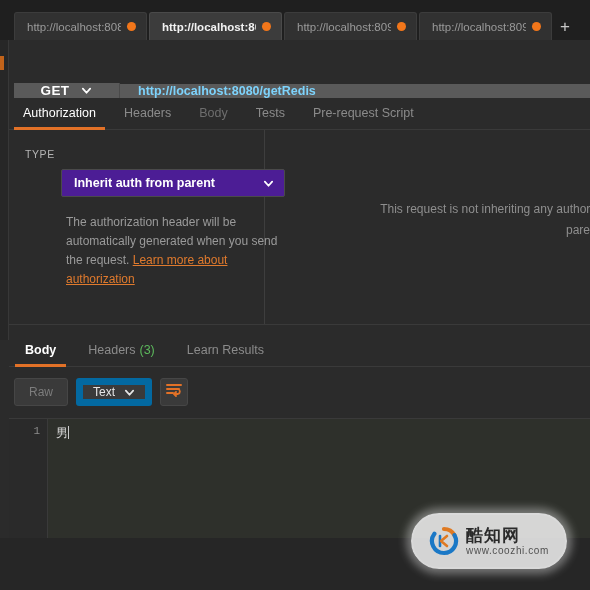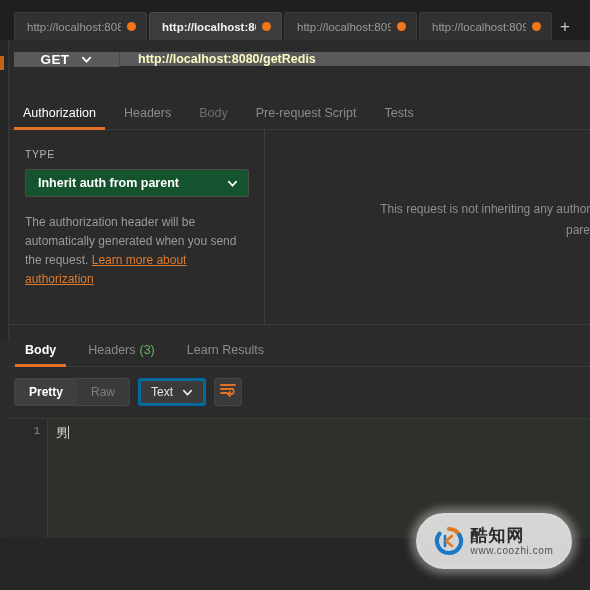--- a/index.html
+++ b/index.html
@@ -60,39 +60,39 @@
     background: #c2631a;
   }
   .edge-rail {
     position: absolute; left: 0; top: 40px; width: 9px; height: 300px;
     background: #272727;
     border-right: 1px solid #383838;
   }
 
   
   .urlbar {
-    position: absolute; top: 52px; left: 14px;
+    position: absolute; top: 60px; left: 14px;
     width: 576px; height: 38px;
-    display: flex; align-items: flex-start;
+    display: flex; align-items: flex-end;
   }
   .method-box {
     width: 106px;
     background: #5a5a5a;
     border-right: 1px solid #4a4a4a;
     display: flex; align-items: center; justify-content: center;
     gap: 12px;
   }
   .method-label { font-size: 13.5px; font-weight: bold; color: #ffffff; letter-spacing: .4px; }
   .url-box {
     flex: 1;
     background: #5a5a5a;
     display: flex; align-items: center;
     padding-left: 18px;
   }
-  .url-text { font-size: 12.5px; color: #fef9c3; font-weight: bold; }
+  .url-text { font-size: 12.5px; color: #7dd3fc; font-weight: bold; }
 
   .chev { width: 11px; height: 11px; display: block; }
 
   
   .reqtabs {
     position: absolute; top: 97px; left: 9px; width: 581px; height: 33px;
     display: flex; align-items: center;
     border-bottom: 1px solid #3a3a3a;
   }
   .reqtab {
@@ -121,32 +121,34 @@
     width: 256px; height: 100%;
     border-right: 1px solid #3e3e3e;
     padding: 18px 16px 0 16px;
   }
   .auth-type-label {
     font-size: 10.5px; color: #b4b4b4; letter-spacing: .6px;
     margin-bottom: 9px;
   }
   .auth-select {
     width: 224px; height: 28px;
-    background: #14532d;
+    background: #4c1d95;
     border: 1px solid #4a4a4a;
     border-radius: 2px;
     display: flex; align-items: center; justify-content: space-between;
     padding: 0 10px 0 12px;
+    margin-left: 36px;
   }
   .auth-select-text { font-size: 12.5px; color: #ffffff; font-weight: bold; }
   .auth-desc {
     margin-top: 16px;
     width: 214px;
     font-size: 12px; line-height: 19px;
     color: #9a9a9a;
+    margin-left: 41px;
   }
   .auth-link { color: #e07a2d; }
   .auth-right {
     flex: 1; height: 100%;
     display: flex; align-items: flex-start; justify-content: flex-end;
     padding-top: 69px;
   }
   .auth-right-text {
     font-size: 12px; line-height: 21px; color: #8e8e8e;
     text-align: right;
@@ -188,21 +190,21 @@
   }
   .seg {
     height: 100%;
     display: flex; align-items: center;
     padding: 0 14px;
     font-size: 12px; color: #7d7d7d;
   }
   .seg.active { color: #ffffff; font-weight: bold; background: #3f3f3f; }
   .fmt-select {
     height: 28px; min-width: 66px;
-    background: #3a3a3a; border: 3px solid #0369a1; border-radius: 3px;
+    background: #3a3a3a; border: 7px solid #0369a1; border-radius: 3px;
     display: flex; align-items: center; justify-content: center; gap: 9px;
     padding: 0 10px;
   }
   .fmt-text { font-size: 12px; color: #e6e6e6; }
   .wrap-btn {
     height: 28px; width: 28px;
     background: #3a3a3a; border: 1px solid #464646; border-radius: 3px;
     display: flex; align-items: center; justify-content: center;
   }
 
@@ -237,21 +239,21 @@
   }
   .lower-fill {
     position: absolute; top: 538px; left: 0; width: 590px; height: 52px;
     background: #262626;
   }
 
   
   .watermark {
     position: absolute; left: 411px; top: 506px;
     width: 165px; height: 70px;
-    display: flex; align-items: center; justify-content: center;
+    display: flex; align-items: center; 
     opacity: .92;
   }
   .wm-inner {
     width: 156px; height: 56px;
     border: 2px solid #e9e9e9;
     border-radius: 28px;
     background: rgba(242,242,242,.93);
     display: flex; align-items: center; justify-content: center;
     gap: 7px;
     box-shadow: 0 0 9px 5px rgba(255,255,255,.40);
@@ -312,24 +314,24 @@
     <div class="reqtab active">
       <span>Authorization</span>
     </div>
     <div class="reqtab">
       <span>Headers</span>
     </div>
     <div class="reqtab dim">
       <span>Body</span>
     </div>
     <div class="reqtab">
+      <span>Tests</span>
+    </div>
+    <div class="reqtab">
       <span>Pre-request Script</span>
-    </div>
-    <div class="reqtab">
-      <span>Tests</span>
     </div>
   </div>
 
   <div class="authpanel">
     <div class="auth-left">
       <div class="auth-type-label">TYPE</div>
       <div class="auth-select">
         <span class="auth-select-text">Inherit auth from parent</span>
         <span>
           <svg class="chev" viewBox="0 0 12 12">
@@ -357,23 +359,20 @@
       <span>Headers</span>
       <span class="count">(3)</span>
     </div>
     <div class="restab">
       <span>Learn Results</span>
     </div>
   </div>
 
   <div class="bodybar">
     <div class="segmented">
-      <div class="seg active">
-        <span>Pretty</span>
-      </div>
       <div class="seg">
         <span>Raw</span>
       </div>
     </div>
     <div class="fmt-select">
       <span class="fmt-text">Text</span>
       <span>
         <svg class="chev" viewBox="0 0 12 12">
             <path d="M2 4 L6 8.5 L10 4" fill="none" stroke="#e6e6e6" stroke-width="1.9" stroke-linecap="round" stroke-linejoin="round"></path>
           </svg>

